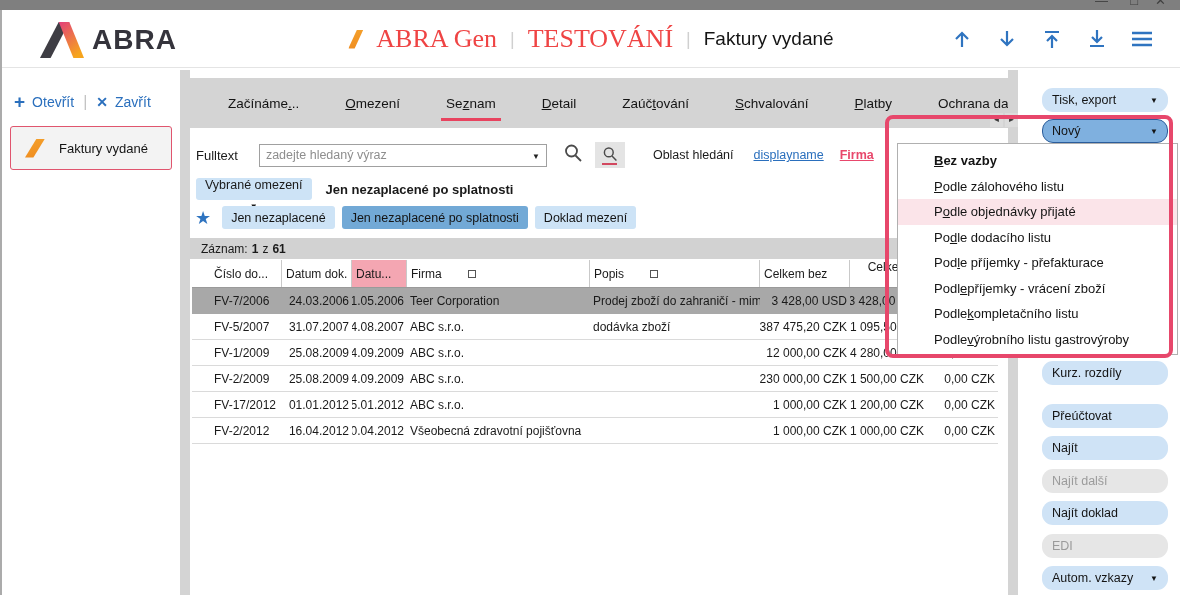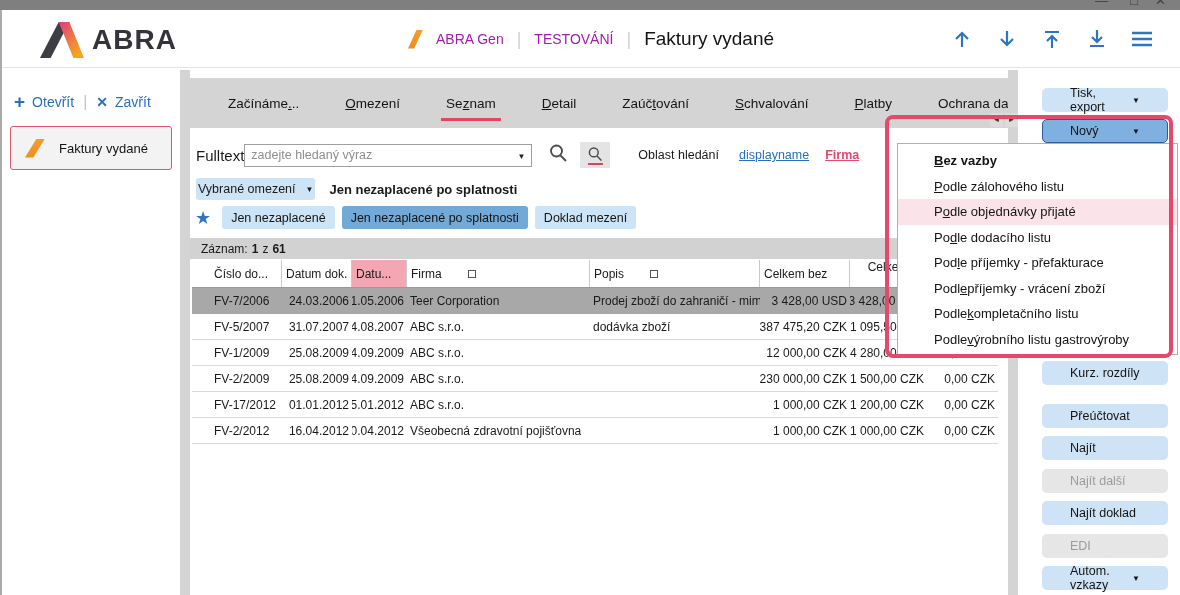--- a/index.html
+++ b/index.html
@@ -13,21 +13,21 @@
   
   .titlebar { position:absolute; left:0; top:0; width:1180px; height:10px; background:#7f7f7f; overflow:hidden; z-index:10; }
   .winctl { position:absolute; top:-6px; font-size:13px; color:#3f3f3f; line-height:13px; }
   .frame-left { position:absolute; left:0; top:10px; width:2px; height:585px; background:#ababab; }
 
   
   .header { position:absolute; left:2px; top:10px; width:1178px; height:58px; background:#fff; border-bottom:1px solid #e4e4e4; }
   .logo { position:absolute; left:38px; top:12px; display:flex; align-items:center; gap:8px; }
   .logo-text { font-size:28px; font-weight:bold; color:#35343c; letter-spacing:1px; }
   .center-title { position:absolute; left:50%; top:0; height:58px; transform:translateX(-50%); display:flex; align-items:center; gap:13px; white-space:nowrap; }
-  .ct-gray { font-size:14px; color:#a21caf; }
+  .ct-gray { font-size:26px; color:#ef4444;font-family:Liberation Serif, serif; }
   .ct-sep { font-size:18px; color:#d0d0d0; }
   .ct-black { font-size:19px; color:#141414; }
   .slash { display:inline-block; background:linear-gradient(170deg,#f4a02b,#ef8c20); clip-path:polygon(58% 0,100% 0,42% 100%,0 100%); }
   .header-icons { position:absolute; right:26px; top:0; height:58px; display:flex; align-items:center; gap:21px; }
   .hicon { width:24px; height:24px; display:flex; align-items:center; justify-content:center; cursor:pointer; }
 
   
   .sidebar { position:absolute; left:2px; top:70px; width:178px; height:525px; background:#fff; }
   .side-actions { position:absolute; left:12px; top:23px; display:flex; align-items:center; gap:9px; font-size:14px; color:#2a6fbd; }
   .side-actions .plus { font-size:19px; font-weight:bold; line-height:14px; }
@@ -43,35 +43,35 @@
   
   .main { position:absolute; left:190px; top:70px; width:818px; height:525px; background:#fff; }
   .tabbar { position:absolute; left:0; top:8px; width:818px; height:50px; background:#d4d4d4; display:flex; align-items:center; padding-left:38px; gap:46px; overflow:hidden; }
   .tab { position:relative; height:50px; display:flex; align-items:center; font-size:13.5px; color:#141414; white-space:nowrap; cursor:pointer; }
   .tab .ul { position:absolute; bottom:7px; left:-5px; right:-5px; height:3px; background:#e8435f; }
   .tab-scroll { position:absolute; top:43px; left:800px; display:flex; gap:2px; z-index:1; }
   .tab-scroll span { width:13px; height:14px; background:#dcdcdc; color:#3c3c3c; font-size:8px; line-height:14px; text-align:center; cursor:pointer; }
 
   
   .fulltext-row { position:absolute; left:6px; top:72px; display:flex; align-items:center; }
-  .ft-label { font-size:15px; margin-right:0; }
+  .ft-label { font-size:13px; margin-right:21px; }
   .ft-inputwrap { position:relative; width:288px; height:23px; border:1px solid #a0a0a0; background:#fff; }
   .ft-inputwrap input { width:100%; height:100%; border:none; outline:none; padding:0 20px 0 6px; font-size:12.5px; font-family:inherit; color:#141414; }
   .ft-inputwrap input::placeholder { color:#8e8e8e; }
   .ft-caret { position:absolute; right:6px; top:7px; font-size:8px; color:#222; pointer-events:none; }
   .mag-plain { margin-left:16px; cursor:pointer; }
   .mag-btn { margin-left:12px; width:30px; height:26px; background:#e4e4e4; display:flex; flex-direction:column; align-items:center; justify-content:center; cursor:pointer; }
   .mag-btn .redline { width:15px; height:2px; background:#d2485f; margin-top:1px; }
   .scope-label { margin-left:28px; font-size:12.5px; }
   .link-blue { margin-left:20px; font-size:12.5px; color:#2a6fbd; text-decoration:underline; cursor:pointer; }
   .link-red { margin-left:16px; font-size:12.5px; color:#e8486c; font-weight:bold; text-decoration:underline; cursor:pointer; }
 
   
   .omezeni-row { position:absolute; left:6px; top:108px; display:flex; align-items:center; gap:14px; }
-  .sel-chip { height:22px; background:#cde3f6; border-radius:3px; display:flex; align-items:center; gap:10px; padding:0 2px; font-size:12.5px; cursor:pointer; }
+  .sel-chip { height:22px; background:#cde3f6; border-radius:3px; display:flex; align-items:center; gap:10px; padding:0 9px; font-size:12.5px; cursor:pointer;flex-direction:column; }
   .sel-chip .car { font-size:8px; }
   .sel-name { font-size:13px; font-weight:bold; }
 
   
   .chips-row { position:absolute; left:5px; top:136px; display:flex; align-items:center; gap:7px; }
   .star { color:#2f74c0; font-size:18px; margin-right:4px; cursor:pointer; }
   .chip { height:23px; border-radius:3px; background:#cde3f6; display:flex; align-items:center; padding:0 9px; font-size:12.5px; color:#141414; cursor:pointer; white-space:nowrap; }
   .chip.active { background:#72a9d6; }
 
   
@@ -85,21 +85,21 @@
   .th.hl { background:#f4a6b2; }
   .sq { display:inline-block; width:8px; height:8px; border:1px solid #555; margin-left:6px; flex:none; }
   .sort { font-size:8px; margin-left:5px; }
   .tr { display:flex; height:26px; border-bottom:1px solid #dadada; background:#fff; cursor:pointer; }
   .tr.selected { background:#a8a8a8; border-bottom:1px solid #a8a8a8; }
   .td { font-size:12px; padding:0 3px; display:flex; align-items:center; white-space:nowrap; overflow:hidden; }
   .td.r { justify-content:flex-end; }
 
   
   .rightpanel { position:absolute; left:1020px; top:70px; width:158px; height:525px; background:#fff; }
-  .rp-btn { position:absolute; left:22px; width:126px; height:24px; border-radius:5px; background:#cfe3f6; border:1px solid transparent; display:flex; align-items:center; padding:0 27px; font-size:12.5px; color:#141414; cursor:pointer; }
+  .rp-btn { position:absolute; left:22px; width:126px; height:24px; border-radius:11px; background:#cfe3f6; border:1px solid transparent; display:flex; align-items:center; padding:0 9px; font-size:12.5px; color:#141414; cursor:pointer; }
   .rp-btn .car { margin-left:auto; font-size:8px; }
   .rp-btn.primary { background:#7fb0df; border-color:#2b5d9b; }
   .rp-btn.disabled { background:#e6e6e6; color:#9b9b9b; cursor:default; }
 
   
   .menu { position:absolute; left:897px; top:143px; width:281px; height:212px; background:#fff; border:1px solid #b0b0b0; z-index:5; padding-top:4px; }
   .menu-item { height:25.5px; display:flex; align-items:center; padding-left:36px; font-size:13px; color:#141414; cursor:pointer; white-space:nowrap; }
   .menu-item.bold { font-weight:bold; }
   .menu-item.hl { background:#fbe4e9; }
 

